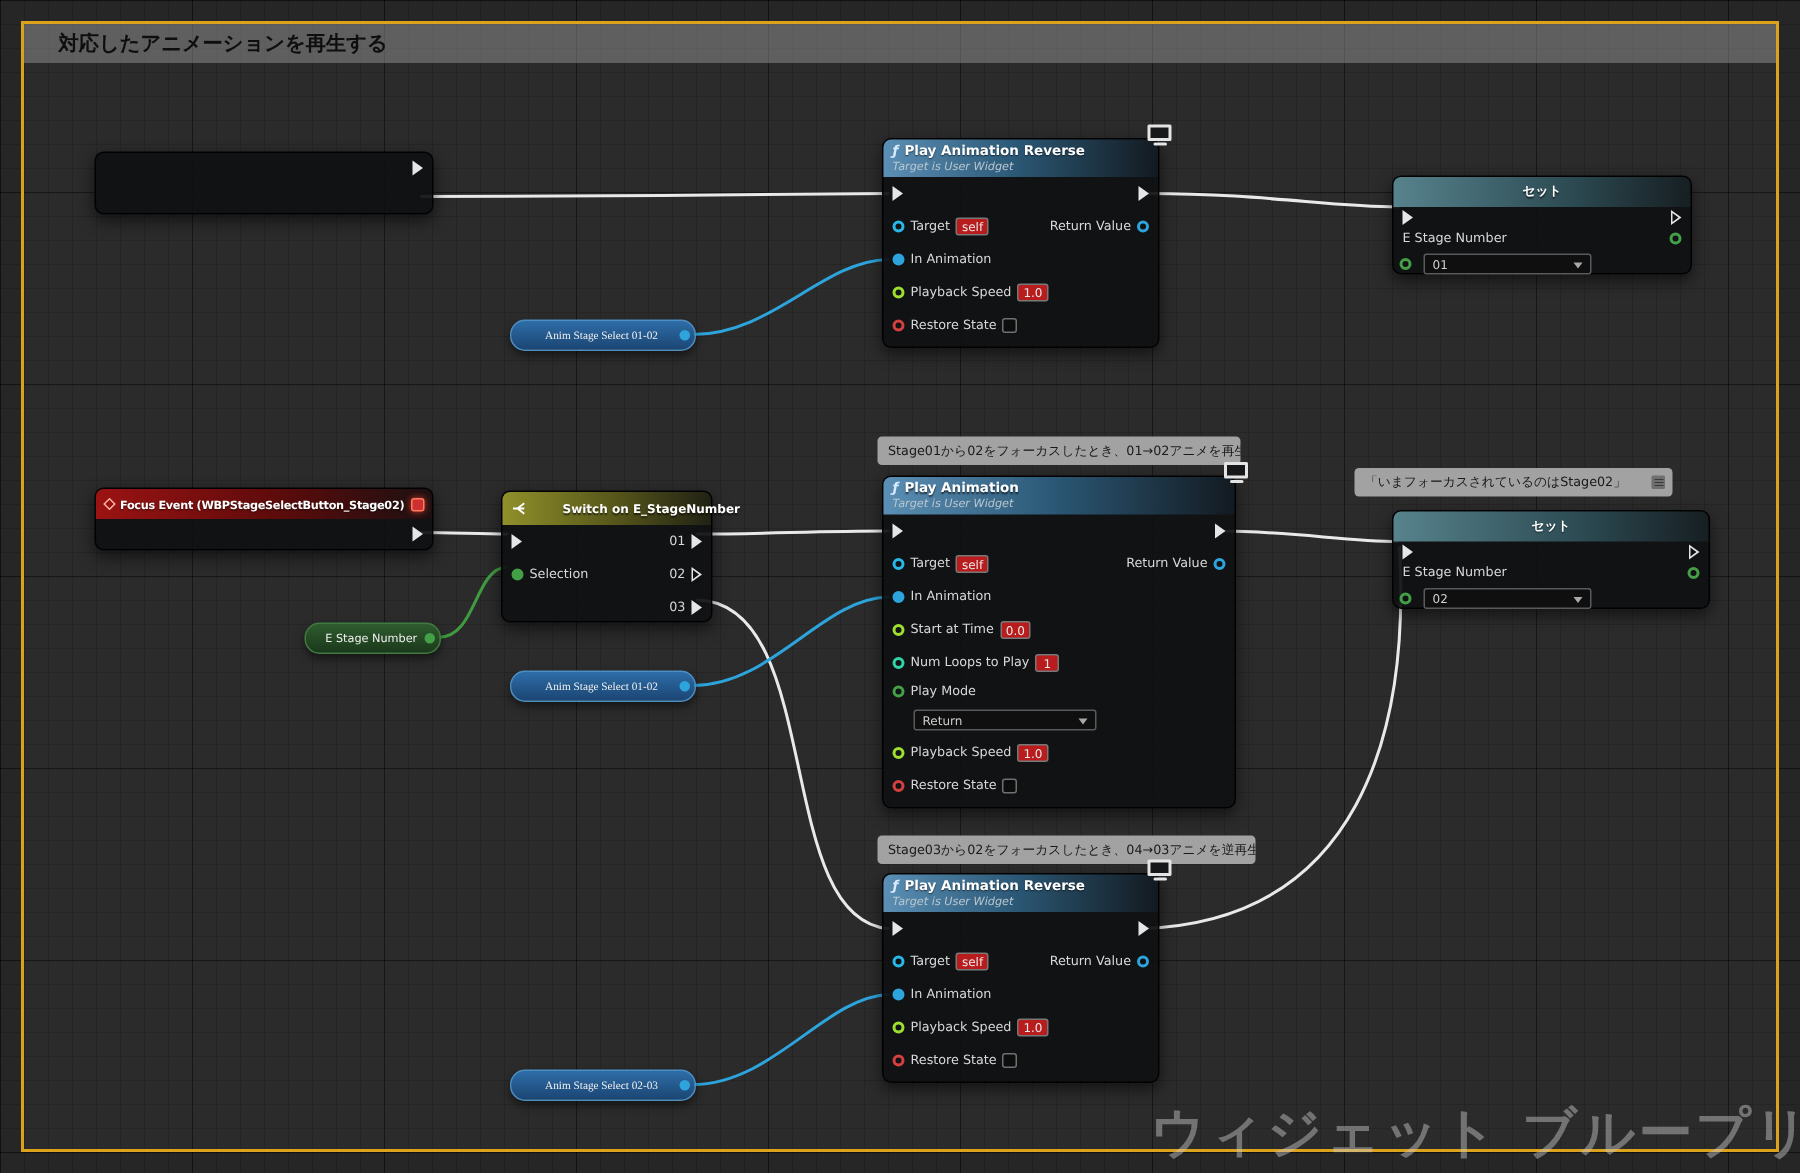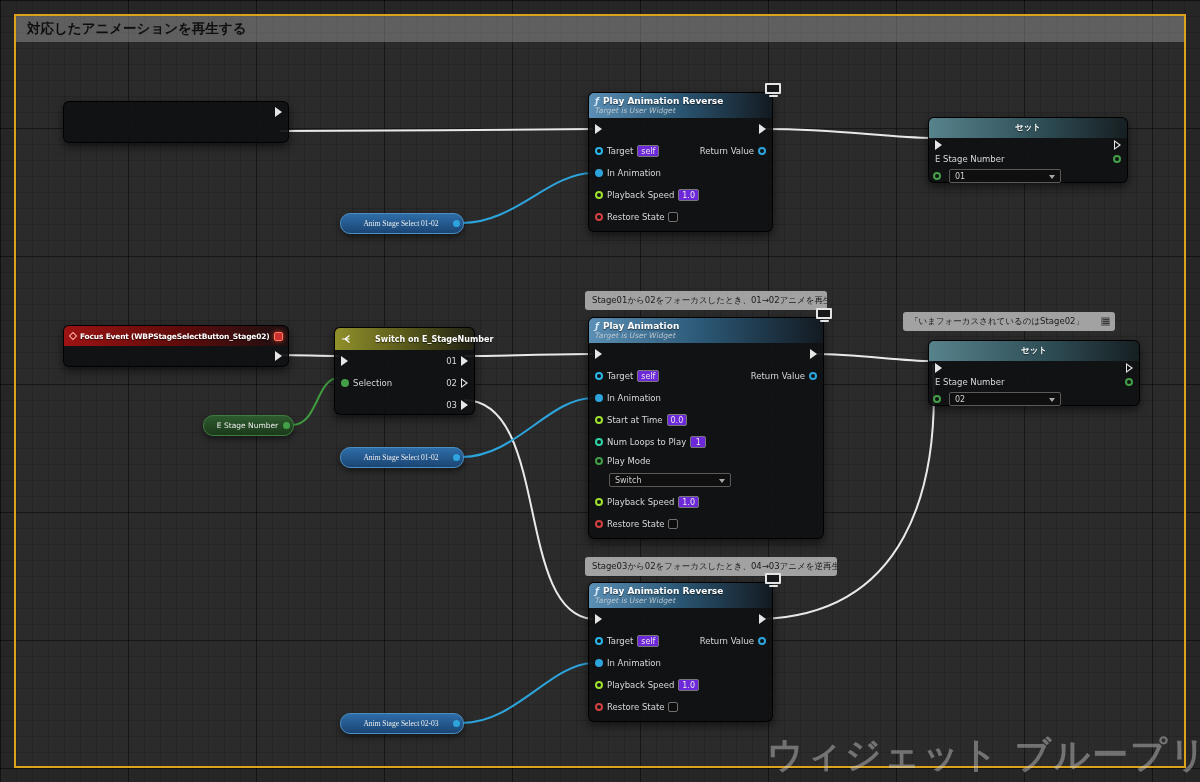--- a/index.html
+++ b/index.html
@@ -13,21 +13,21 @@
       linear-gradient(rgba(0,0,0,0.45) 1px, transparent 1px),
       linear-gradient(90deg, rgba(0,0,0,0.45) 1px, transparent 1px),
       linear-gradient(rgba(0,0,0,0.16) 1px, transparent 1px),
       linear-gradient(90deg, rgba(0,0,0,0.16) 1px, transparent 1px);
     background-size:128px 128px,128px 128px,16px 16px,16px 16px;
   }
 
   .comment-box { position:absolute; left:14px; top:14px; width:1172px; height:754px;
     border:2px solid #dba21c; background:rgba(255,255,255,0.025); z-index:1; }
   .comment-header { height:26px; background:rgba(160,160,160,0.45);
-    display:flex; align-items:center; padding:0 11px; font-size:13.5px; font-weight:bold; color:#0e0e0e; }
+    display:flex; align-items:center; padding:0 23px; font-size:13.5px; font-weight:bold; color:#0e0e0e; }
 
   #wires { position:absolute; inset:0; z-index:2; }
   #wires path { fill:none; stroke-width:2; stroke-linecap:round; }
   .w-exec { stroke:#e9e9e9; }
   .w-anim { stroke:#2da4dc; }
   .w-enum { stroke:#3f9b3f; }
 
   .node { position:absolute; z-index:3; border-radius:6px;
     background:rgba(15,16,18,0.93); border:1px solid rgba(0,0,0,0.9);
     box-shadow:0 4px 10px rgba(0,0,0,0.55); color:#dfdfdf; }
@@ -55,21 +55,21 @@
   .pin { width:8px; height:8px; border-radius:50%; border:2px solid; flex:none; background:transparent; }
   .pin-obj  { border-color:#29b6e8; }
   .pin-anim { border-color:#2da4dc; }
   .pin-anim.filled { background:#2da4dc; }
   .pin-float{ border-color:#9fe02e; }
   .pin-int  { border-color:#2fd5a8; }
   .pin-bool { border-color:#d44040; }
   .pin-enum { border-color:#43a047; }
   .pin-enum.filled { background:#43a047; }
 
-  .valbox { background:#6d28d9; border:1px solid #787878; border-radius:2px; padding:0 3px;
+  .valbox { background:#b91c1c; border:1px solid #787878; border-radius:2px; padding:0 3px;
     font-size:8px; color:#e8e8e8; min-width:16px; text-align:center; height:12px; line-height:11px; flex:none; }
   .checkbox { width:10px; height:10px; background:#0d0d0d; border:1px solid #707070; border-radius:2px; flex:none; }
   .dropdown { background:#0f0f0f; border:1px solid #5a5a5a; border-radius:2px; height:14px;
     display:flex; align-items:center; padding:0 5px; font-size:8px; color:#cfcfcf; }
   .chev { margin-left:auto; width:0; height:0; border:3.5px solid transparent; border-top:4.5px solid #a8a8a8; position:relative; top:2px; }
 
   .ev-diamond { width:6px; height:6px; border:1.5px solid #ffb0a0; transform:rotate(45deg); flex:none; }
   .event-badge { width:9px; height:9px; border-radius:2px; background:#cd3030; border:1px solid #ff7a60;
     margin-left:auto; box-shadow:0 0 5px rgba(255,70,40,0.8); flex:none; }
   .fn-icon { font-style:italic; font-weight:bold; font-size:9px; color:#d9ecff; flex:none; }
@@ -299,21 +299,21 @@
       <span class="pin pin-int"></span>
       <span class="lbl">Num Loops to Play</span>
       <span class="valbox">1</span>
     </div>
     <div class="row" style="height:16px;">
       <span class="pin pin-enum"></span>
       <span class="lbl">Play Mode</span>
     </div>
     <div class="row" style="height:22px;">
       <div class="dropdown" style="width:122px;margin-left:14px;">
-        <span>Switch</span>
+        <span>Return</span>
         <span class="chev"></span>
       </div>
     </div>
     <div class="row">
       <span class="pin pin-float"></span>
       <span class="lbl">Playback Speed</span>
       <span class="valbox">1.0</span>
     </div>
     <div class="row">
       <span class="pin pin-bool"></span>

